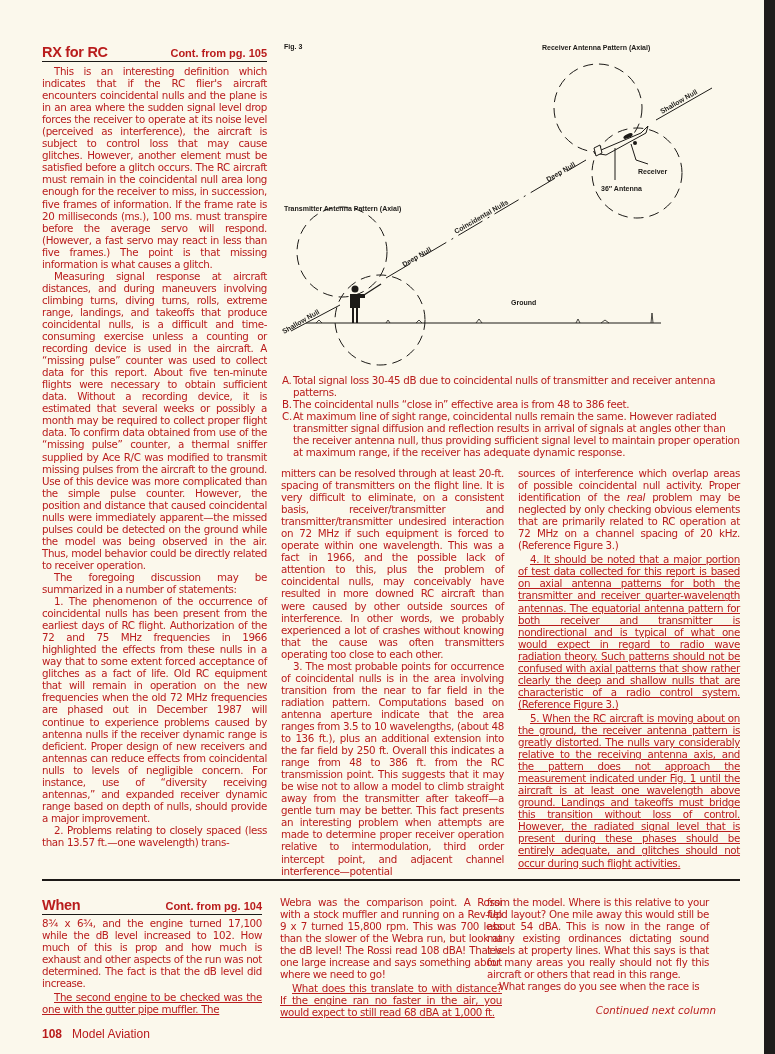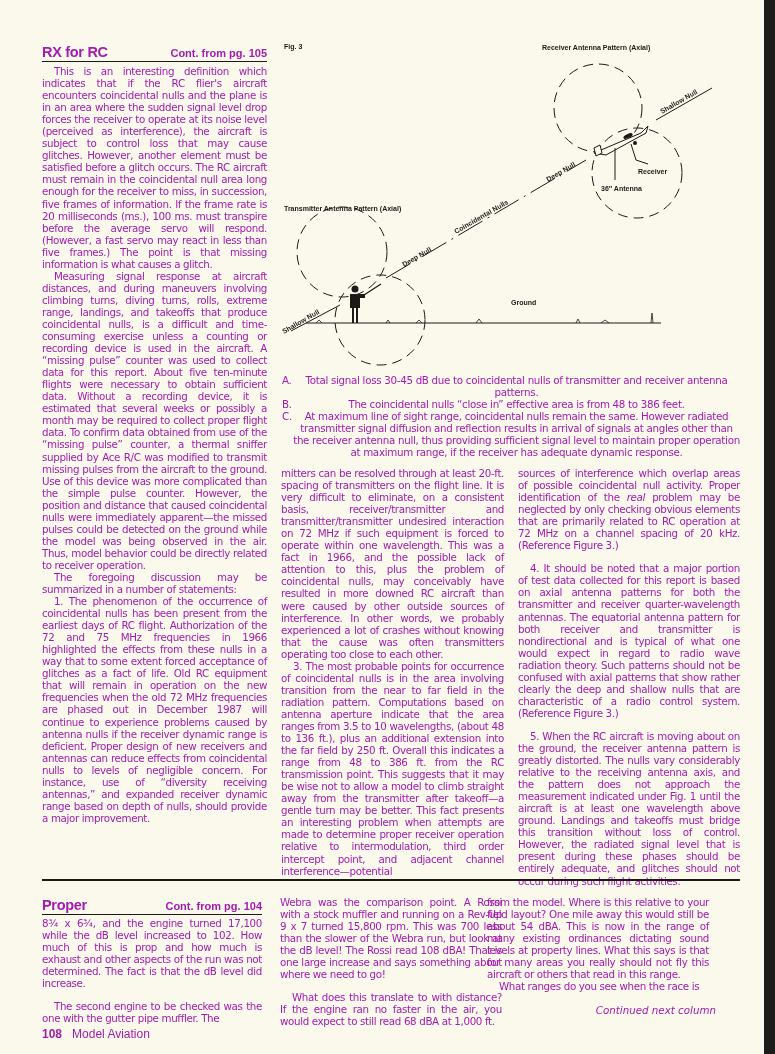--- a/index.html
+++ b/index.html
@@ -3,55 +3,56 @@
 <meta charset="utf-8">
 <style>
   html, body { margin:0; padding:0; }
   body {
     width:775px; height:1054px; overflow:hidden;
     background:#1e1c1b; position:relative;
     font-family:"DejaVu Sans", sans-serif;
   }
   .page {
     position:absolute; left:0; top:0; width:764px; height:1054px;
-    background:#fbf8ec; color:#a21caf;
+    background:#fbf8ec; color:#b91c1c;
   }
   .txt { font-family:"DejaVu Sans", sans-serif; font-size:10.3px; line-height:12.05px; letter-spacing:-0.35px; text-align:justify; hyphens:manual; }
   .txt p { margin:0; text-indent:12px; }
   .txt p.noindent { text-indent:0; }
-  .txt p.gap { margin-top:11px; }
+  .txt p.gap { margin-top:2px;text-decoration:underline; }
   .col { position:absolute; }
   .head { position:absolute; display:flex; justify-content:space-between; align-items:baseline; border-bottom:1.5px solid #1c1a17; }
   .head .t { font-family:"Liberation Sans", sans-serif; font-weight:bold; font-size:14.5px; letter-spacing:-0.3px; }
   .head .c { font-family:"Liberation Sans", sans-serif; font-weight:bold; font-size:11px; }
   .rule { position:absolute; height:2px; background:#1c1a17; }
   .captions { position:absolute; left:282px; top:374px; width:458px; font-size:10.3px; line-height:12.05px; letter-spacing:-0.3px; }
   .captions .item { display:flex; }
   .captions .k { width:11px; flex:none; }
-  .captions .v { flex:1;text-align:center; }
+  .captions .v { flex:1; }
   .footer { position:absolute; left:42px; top:1027px; font-family:Liberation Sans, sans-serif; font-size:12px; }
   .footer .num { font-weight:bold; margin-right:10px; }
   .cont { position:absolute; right:48px; top:1004px; font-style:italic; font-size:10.3px;text-align:right; }
   svg text { font-family:"Liberation Sans", sans-serif; font-weight:bold; font-size:7px; fill:#1c1a17; }
 </style>
 </head>
 <body>
 
 <div class="page">
 
   <div class="head" style="left:42px; top:44px; width:225px; padding-bottom:1px;">
     <span class="t">RX for RC</span>
     <span class="c">Cont. from pg. 105</span>
   </div>
 
   <div class="col txt" style="left:42px; top:65px; width:225px;">
     <p>This is an interesting definition which indicates that if the RC flier's aircraft encounters coincidental nulls and the plane is in an area where the sudden signal level drop forces the receiver to operate at its noise level (perceived as interference), the aircraft is subject to control loss that may cause glitches. However, another element must be satisfied before a glitch occurs. The RC aircraft must remain in the coincidental null area long enough for the receiver to miss, in succession, five frames of information. If the frame rate is 20 milliseconds (ms.), 100 ms. must transpire before the average servo will respond. (However, a fast servo may react in less than five frames.) The point is that missing information is what causes a glitch.</p>
     <p>Measuring signal response at aircraft distances, and during maneuvers involving climbing turns, diving turns, rolls, extreme range, landings, and takeoffs that produce coincidental nulls, is a difficult and time-consuming exercise unless a counting or recording device is used in the aircraft. A “missing pulse” counter was used to collect data for this report. About five ten-minute flights were necessary to obtain sufficient data. Without a recording device, it is estimated that several weeks or possibly a month may be required to collect proper flight data. To confirm data obtained from use of the “missing pulse” counter, a thermal sniffer supplied by Ace R/C was modified to transmit missing pulses from the aircraft to the ground. Use of this device was more complicated than the simple pulse counter. However, the position and distance that caused coincidental nulls were immediately apparent—the missed pulses could be detected on the ground while the model was being observed in the air. Thus, model behavior could be directly related to receiver operation.</p>
     <p>The foregoing discussion may be summarized in a number of statements:</p>
     <p>1. The phenomenon of the occurrence of coincidental nulls has been present from the earliest days of RC flight. Authorization of the 72 and 75 MHz frequencies in 1966 highlighted the effects from these nulls in a way that to some extent forced acceptance of glitches as a fact of life. Old RC equipment that will remain in operation on the new frequencies when the old 72 MHz frequencies are phased out in December 1987 will continue to experience problems caused by antenna nulls if the receiver dynamic range is deficient. Proper design of new receivers and antennas can reduce effects from coincidental nulls to levels of negligible concern. For instance, use of “diversity receiving antennas,” and expanded receiver dynamic range based on depth of nulls, should provide a major improvement.</p>
+    <p>2. Problems relating to closely spaced (less than 13.57 ft.—one wavelength) trans-</p>
   </div>
 
   <div style="position:absolute; left:276px; top:38px; width:470px; height:330px;">
     <svg width="470" height="330" viewBox="0 0 470 330">
       <text x="8" y="11">Fig. 3</text>
       <text x="266" y="12">Receiver Antenna Pattern (Axial)</text>
       <text x="8" y="173">Transmitter Antenna Pattern (Axial)</text>
 
       <circle cx="322" cy="70" r="44" fill="none" stroke="#1c1a17" stroke-width="1" stroke-dasharray="10 6"></circle>
       <circle cx="361" cy="135" r="45" fill="none" stroke="#1c1a17" stroke-width="1" stroke-dasharray="10 6"></circle>
@@ -114,21 +115,21 @@
 
   <div class="col txt" style="left:518px; top:467px; width:222px;">
     <p class="noindent"><span>sources of interference which overlap areas of possible coincidental null activity. Proper identification of the </span><em>real</em><span> problem may be neglected by only checking obvious elements that are primarily related to RC operation at 72 MHz on a channel spacing of 20 kHz. (Reference Figure 3.)</span></p>
     <p class="gap">4. It should be noted that a major portion of test data collected for this report is based on axial antenna patterns for both the transmitter and receiver quarter-wavelength antennas. The equatorial antenna pattern for both receiver and transmitter is nondirectional and is typical of what one would expect in regard to radio wave radiation theory. Such patterns should not be confused with axial patterns that show rather clearly the deep and shallow nulls that are characteristic of a radio control system. (Reference Figure 3.)</p>
     <p class="gap">5. When the RC aircraft is moving about on the ground, the receiver antenna pattern is greatly distorted. The nulls vary considerably relative to the receiving antenna axis, and the pattern does not approach the measurement indicated under Fig. 1 until the aircraft is at least one wavelength above ground. Landings and takeoffs must bridge this transition without loss of control. However, the radiated signal level that is present during these phases should be entirely adequate, and glitches should not occur during such flight activities.</p>
   </div>
 
   <div class="rule" style="left:42px; top:879px; width:698px;"></div>
 
   <div class="head" style="left:42px; top:897px; width:220px; padding-bottom:1px;">
-    <span class="t">Proper</span>
+    <span class="t">When</span>
     <span class="c">Cont. from pg. 104</span>
   </div>
 
   <div class="col txt" style="left:42px; top:917px; width:220px;">
     <p class="noindent">8¾ x 6¾, and the engine turned 17,100 while the dB level increased to 102. How much of this is prop and how much is exhaust and other aspects of the run was not determined. The fact is that the dB level did increase.</p>
     <p class="gap">The second engine to be checked was the one with the gutter pipe muffler. The</p>
   </div>
 
   <div class="col txt" style="left:280px; top:896px; width:222px;">
     <p class="noindent">Webra was the comparison point. A Rossi with a stock muffler and running on a Rev-Up 9 x 7 turned 15,800 rpm. This was 700 less than the slower of the Webra run, but look at the dB level! The Rossi read 108 dBA! That is one large increase and says something about where we need to go!</p>

